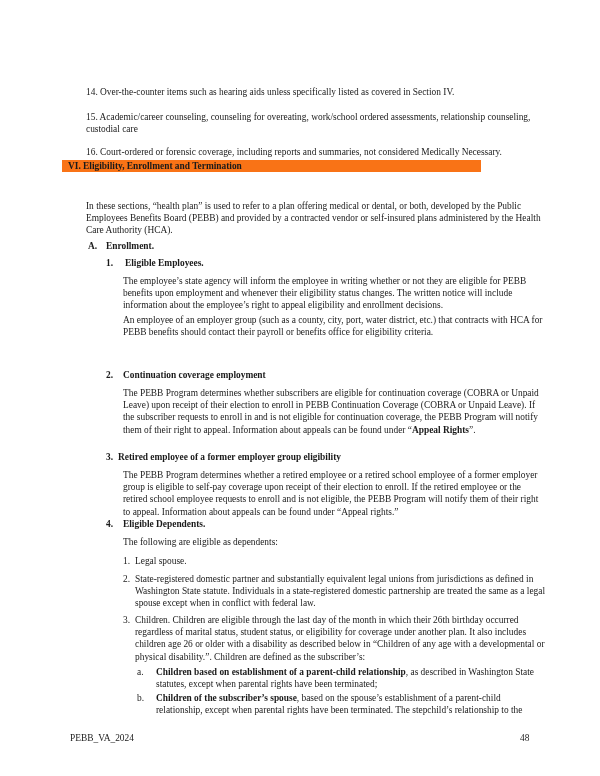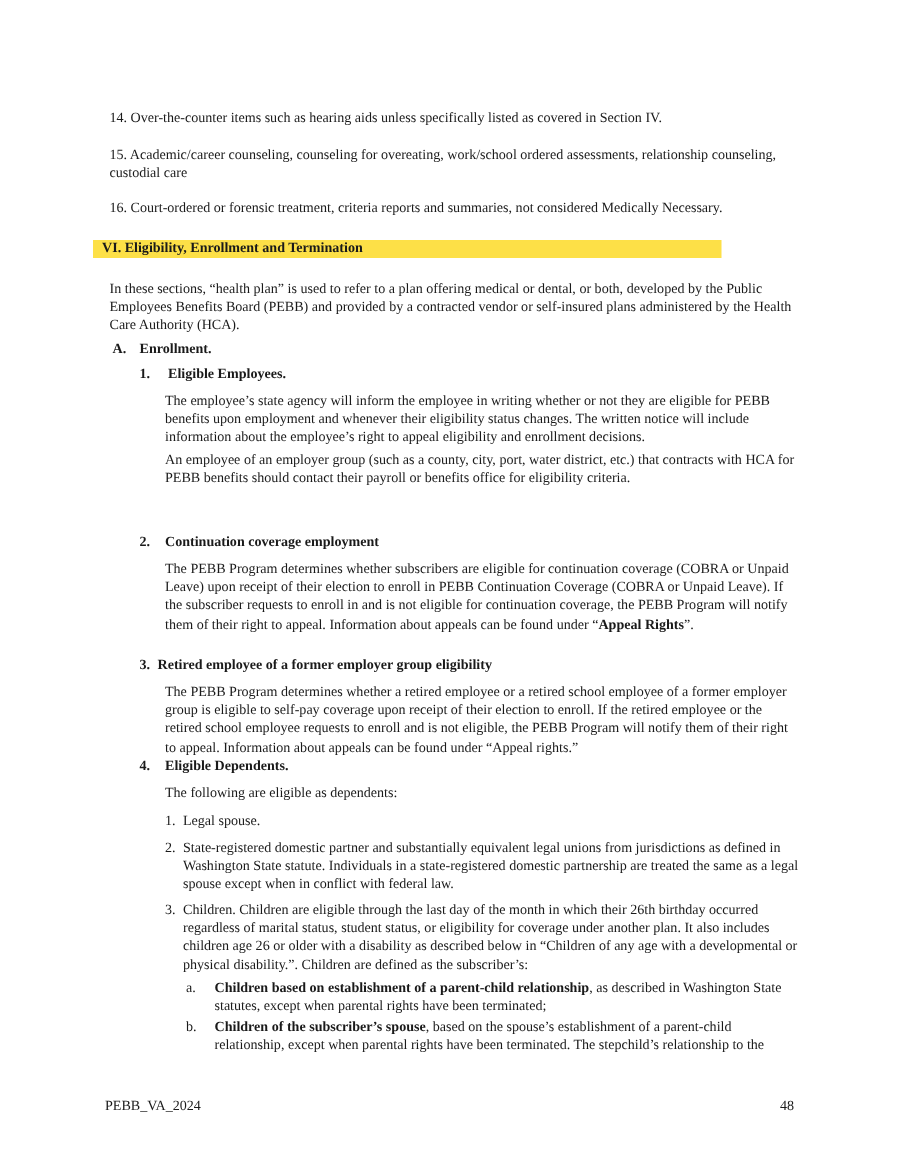--- a/index.html
+++ b/index.html
@@ -1,37 +1,37 @@
 <!DOCTYPE html>
 <html><head>
 <meta charset="utf-8">
 <style>
   html, body { margin: 0; padding: 0; background: #ffffff; }
   body { width: 600px; height: 776px; position: relative; overflow: hidden;
          font-family: "Liberation Serif", serif; color: #1a1a1a; font-size: 9.4px; line-height: 12.2px; }
   .page { position: absolute; left: 0; top: 0; width: 600px; height: 776px; }
-  .p { position: absolute; left: 70px; width: 460px; margin: 3px; }
+  .p { position: absolute; left: 70px; width: 460px; margin: 16px; }
   .ind1 { left: 107px; width: 424px; }
   .ind2 { left: 119px; width: 412px; }
   .ind3 { left: 140px; width: 391px; }
   .num { position: absolute; }
   b { font-weight: bold; }
   .section-bar { position: absolute; left: 62px; top: 160px; width: 419px; height: 12px;
-                 background: #fde047; text-align: center; }
+                 background: #f97316; text-align: center; }
   .section-bar span { position: absolute; left: 6px; top: 0px; font-weight: bold; }
   .footer { position: absolute; top: 732px; }
 </style>
 </head>
 <body>
 
 <div class="page">
 
   <p class="p" style="top:70px"><span>14.</span> <span>Over-the-counter items such as hearing aids unless specifically listed as covered in Section IV.</span></p>
   <p class="p" style="top:95px"><span>15.</span> <span>Academic/career counseling, counseling for overeating, work/school ordered assessments, relationship counseling, custodial care</span></p>
-  <p class="p" style="top:130px"><span>16.</span> <span>Court-ordered or forensic treatment, criteria reports and summaries, not considered Medically Necessary.</span></p>
+  <p class="p" style="top:130px"><span>16.</span> <span>Court-ordered or forensic coverage, including reports and summaries, not considered Medically Necessary.</span></p>
 
   <div class="section-bar">
     <span>VI.  Eligibility, Enrollment and Termination</span>
   </div>
 
   <p class="p" style="top:184px">In these sections, “health plan” is used to refer to a plan offering medical or dental, or both, developed by the Public Employees Benefits Board (PEBB) and provided by a contracted vendor or self-insured plans administered by the Health Care Authority (HCA).</p>
 
   <p class="p" style="top:224px;left:72px">
     <b>A.</b><b style="position:absolute;left:18px">Enrollment.</b>
   </p>

